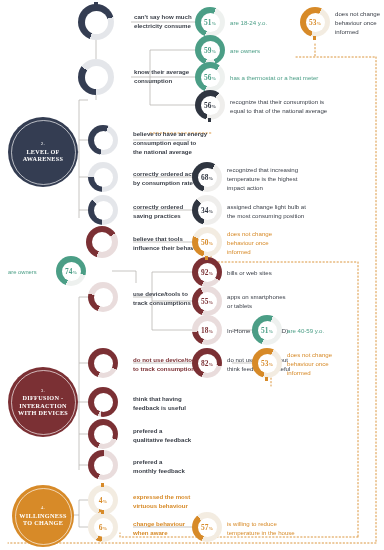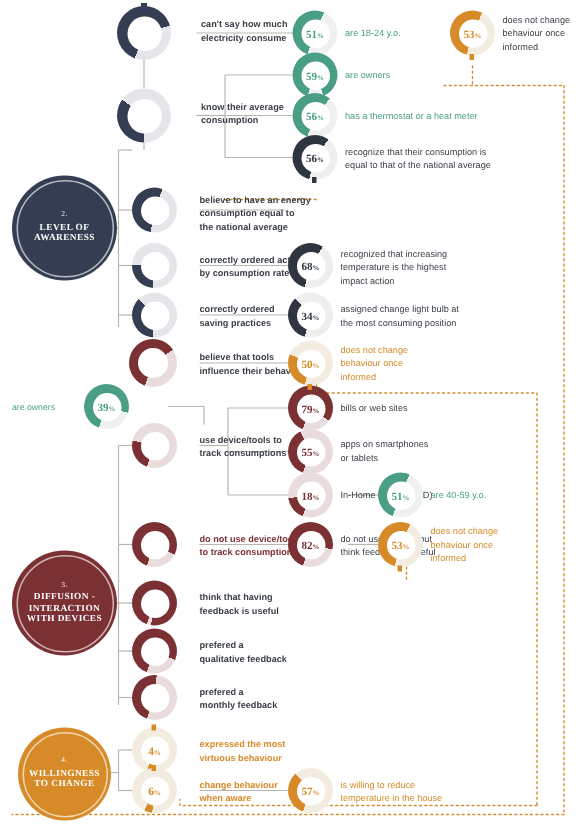--- a/index.html
+++ b/index.html
@@ -285,35 +285,35 @@
   </div>
   <div class="tick" style="left:205px;top:256px;width:3.4px;height:4px;background:#d78a28;"></div>
   <div class="lab reg" style="left:227px; top:230px; color:#d78a28;">does not change
 behaviour once
 informed</div>
 
   <div class="lab reg pill-lab" style="left:8px; top:268px; color:#4b9e86;">are owners</div>
   <div class="donut" style="left:56px; top:256px; width:30px; height:30px;
        background:conic-gradient(from 200deg,#4b9e86 0 74%,#eef1ef 74% 100%);">
     <div class="hole" style="inset:5.5px;"></div>
-    <div class="pct" style="font-size:7.4px;color:#4b9e86;"><span>39</span><span class="u">%</span></div>
+    <div class="pct" style="font-size:7.4px;color:#4b9e86;"><span>74</span><span class="u">%</span></div>
   </div>
 
   <div class="donut" style="left:88px; top:282px; width:30px; height:30px;
        background:conic-gradient(from 200deg,#7b3034 0 23%,#e9dcdc 23% 100%);">
     <div class="hole" style="inset:5.5px;"></div>
     <div class="pct" style="font-size:7.8px;color:#ffffff;"><span>23</span><span class="u">%</span></div>
   </div>
   <div class="lab" style="left:133px; top:290px; color:#3a3f48;">use device/tools to
 track consumptions</div>
 
   <div class="donut" style="left:192px; top:257px; width:30px; height:30px;
        background:conic-gradient(from 200deg,#7b3034 0 79%,#e9dcdc 79% 100%);">
     <div class="hole" style="inset:5.5px;"></div>
-    <div class="pct" style="font-size:7.4px;color:#7b3034;"><span>79</span><span class="u">%</span></div>
+    <div class="pct" style="font-size:7.4px;color:#7b3034;"><span>92</span><span class="u">%</span></div>
   </div>
   <div class="lab reg" style="left:227px; top:269px; color:#3a3f48;">bills or web sites</div>
 
   <div class="donut" style="left:192px; top:286px; width:30px; height:30px;
        background:conic-gradient(from 200deg,#7b3034 0 37%,#e9dcdc 37% 100%);">
     <div class="hole" style="inset:5.5px;"></div>
     <div class="pct" style="font-size:7.4px;color:#7b3034;"><span>55</span><span class="u">%</span></div>
   </div>
   <div class="lab reg" style="left:227px; top:293px; color:#3a3f48;">apps on smartphones
 or tablets</div>

